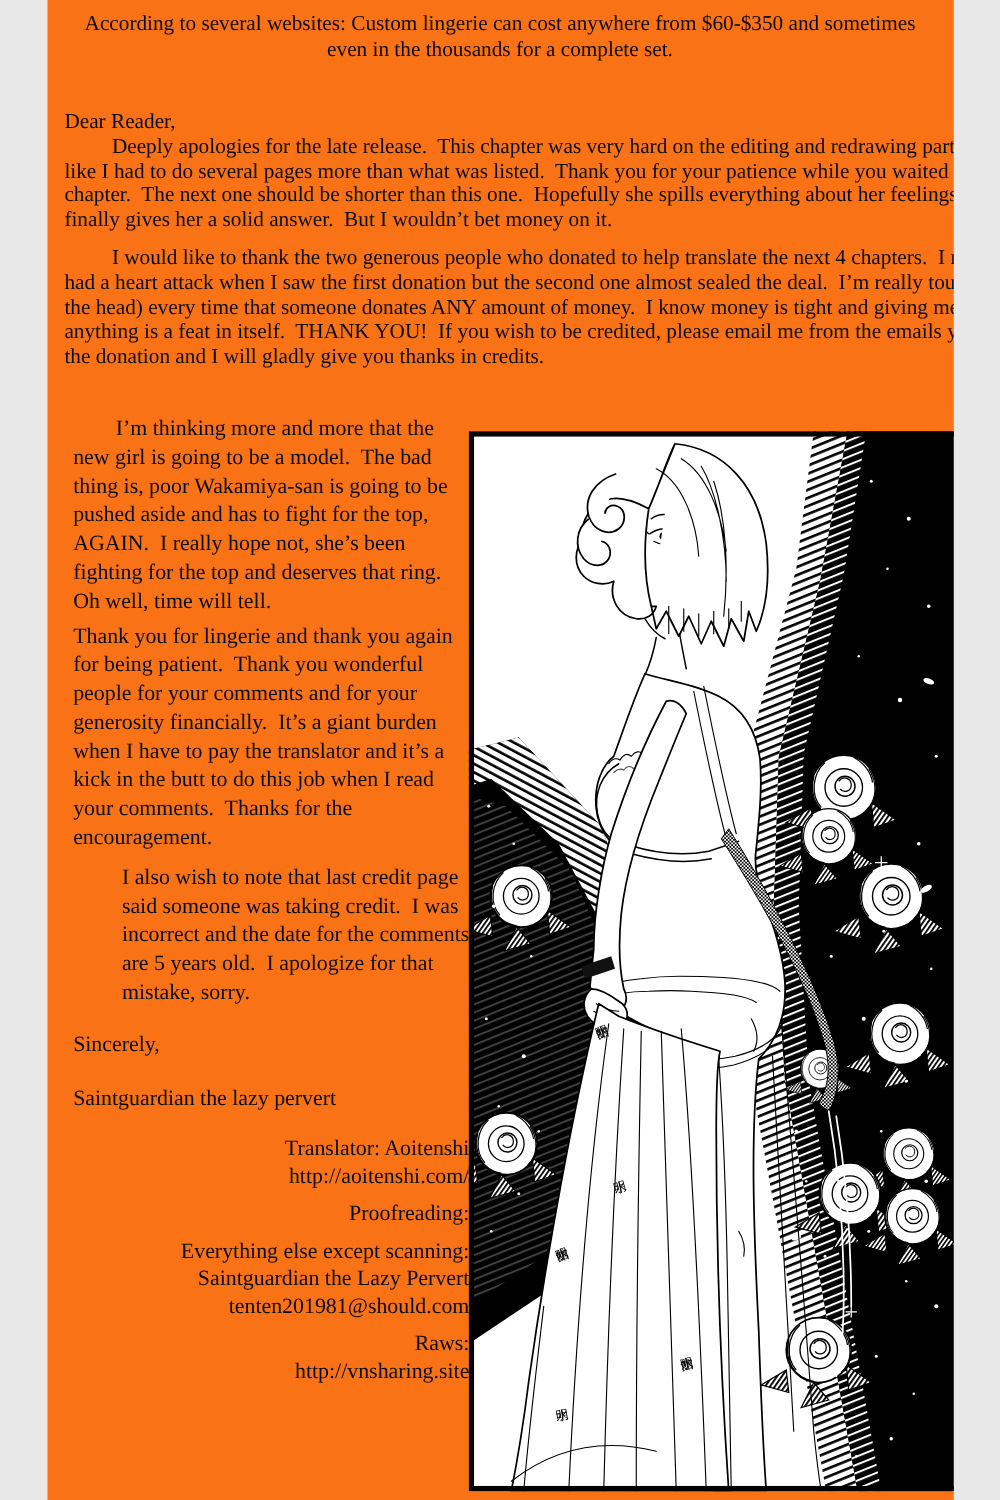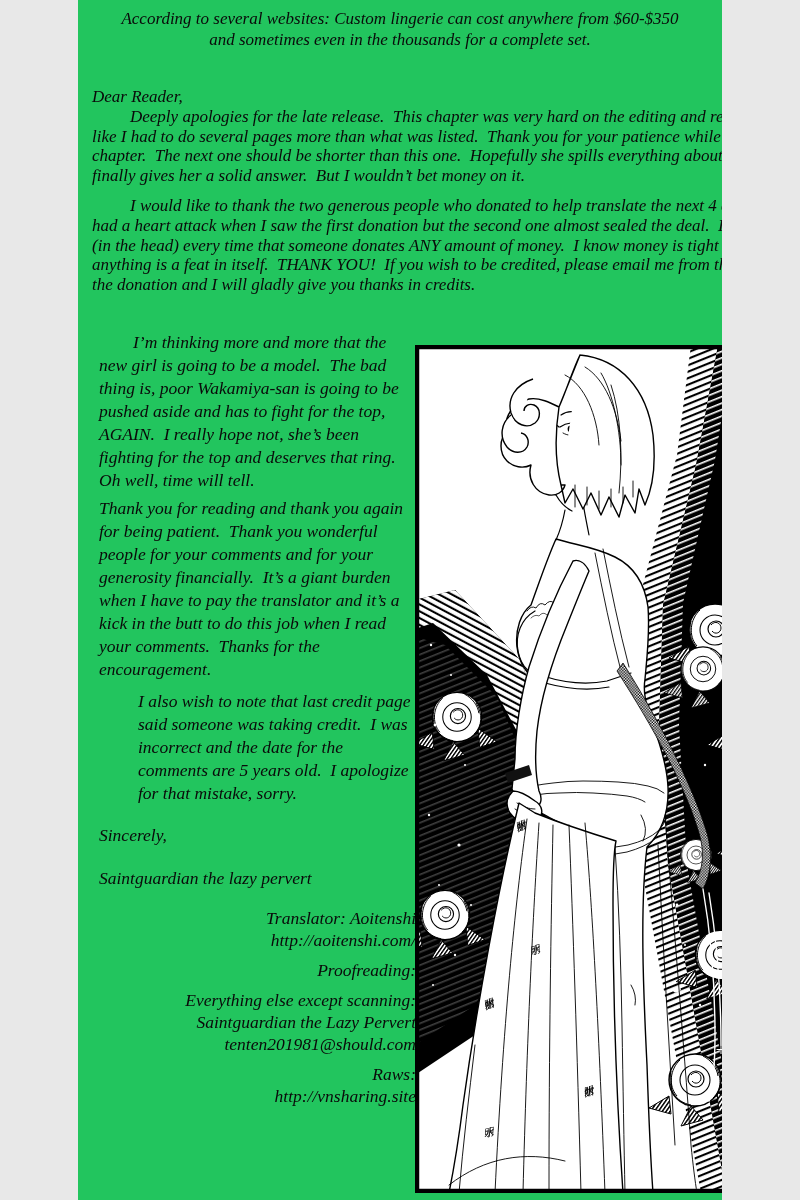--- a/index.html
+++ b/index.html
@@ -1,21 +1,20 @@
 <!DOCTYPE html>
 <html><head>
 <meta charset="utf-8">
 <style>
   html,body{margin:0;padding:0;background:#e8e8e8;}
   .page{
-    position:relative;width:644px;height:1200px;margin:0 auto;
-    background:#22c55e;color:#0a0a0a;
+    position:relative;width:725px;height:1200px;margin:0 auto;
+    background:#f97316;color:#0a0a0a;
     font-family:"Liberation Serif","DejaVu Serif",serif;
     overflow:hidden;
-    font-style:italic;
   }
   .pre{white-space:pre-wrap;}
   .intro{
     position:absolute;top:8px;left:30px;right:30px;
     text-align:center;font-size:17px;line-height:21px;
   }
   .letter{
     position:absolute;top:87px;left:14px;width:774px;
     font-size:17px;line-height:19.8px;
   }
@@ -63,21 +62,21 @@
   <div class="intro pre">According to several websites: Custom lingerie can cost anywhere from $60-$350 and sometimes even in the thousands for a complete set.</div>
 
   <div class="letter">
     <p class="pre">Dear Reader,</p>
     <p class="body pre">Deeply apologies for the late release.  This chapter was very hard on the editing and redrawing part. It felt like I had to do several pages more than what was listed.  Thank you for your patience while you waited for this chapter.  The next one should be shorter than this one.  Hopefully she spills everything about her feelings and he finally gives her a solid answer.  But I wouldn’t bet money on it.</p>
     <p class="body pre">I would like to thank the two generous people who donated to help translate the next 4 chapters.  I nearly had a heart attack when I saw the first donation but the second one almost sealed the deal.  I’m really touched (in the head) every time that someone donates ANY amount of money.  I know money is tight and giving me anything is a feat in itself.  THANK YOU!  If you wish to be credited, please email me from the emails you made the donation and I will gladly give you thanks in credits.</p>
   </div>
 
   <div class="left-col">
     <p class="p1 pre">I’m thinking more and more that the new girl is going to be a model.  The bad thing is, poor Wakamiya-san is going to be pushed aside and has to fight for the top, AGAIN.  I really hope not, she’s been fighting for the top and deserves that ring.  Oh well, time will tell.</p>
-    <p class="p2 pre">Thank you for reading and thank you again for being patient.  Thank you wonderful people for your comments and for your generosity financially.  It’s a giant burden when I have to pay the translator and it’s a kick in the butt to do this job when I read your comments.  Thanks for the encouragement.</p>
+    <p class="p2 pre">Thank you for lingerie and thank you again for being patient.  Thank you wonderful people for your comments and for your generosity financially.  It’s a giant burden when I have to pay the translator and it’s a kick in the butt to do this job when I read your comments.  Thanks for the encouragement.</p>
     <p class="p3 pre">I also wish to note that last credit page said someone was taking credit.  I was incorrect and the date for the comments are 5 years old.  I apologize for that mistake, sorry.</p>
     <p class="signoff pre">Sincerely,</p>
     <p class="signature pre">Saintguardian the lazy pervert</p>
 
     <div class="credits">
       <div class="credit-group">
         <div>Translator: Aoitenshi</div>
         <div>http://aoitenshi.com/</div>
       </div>
       <div class="credit-group">

